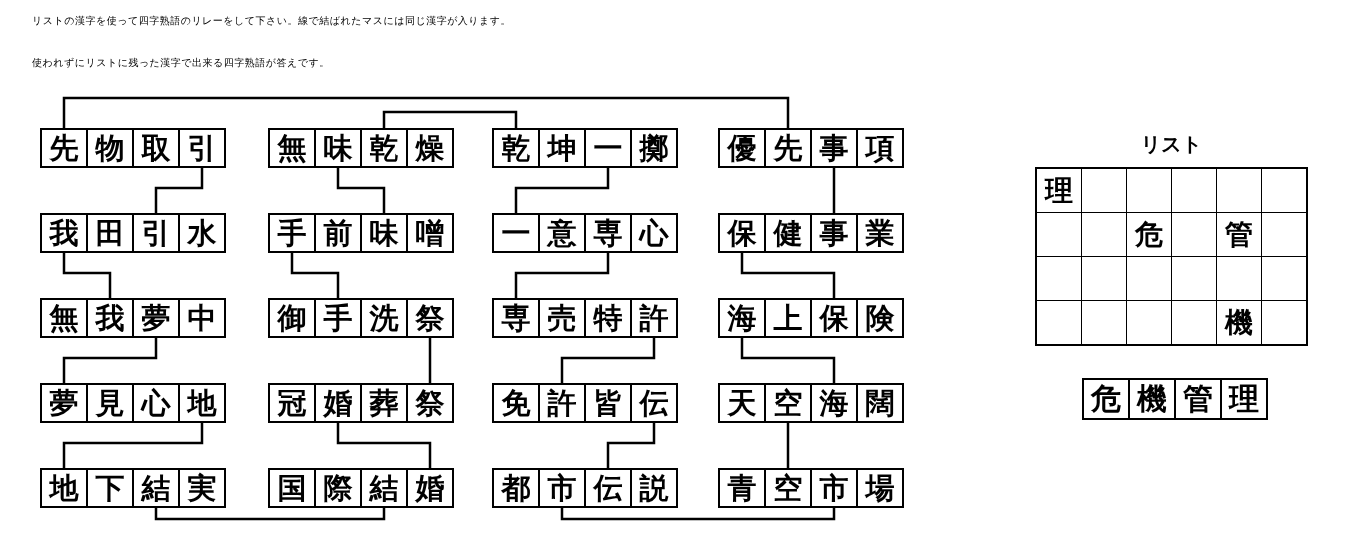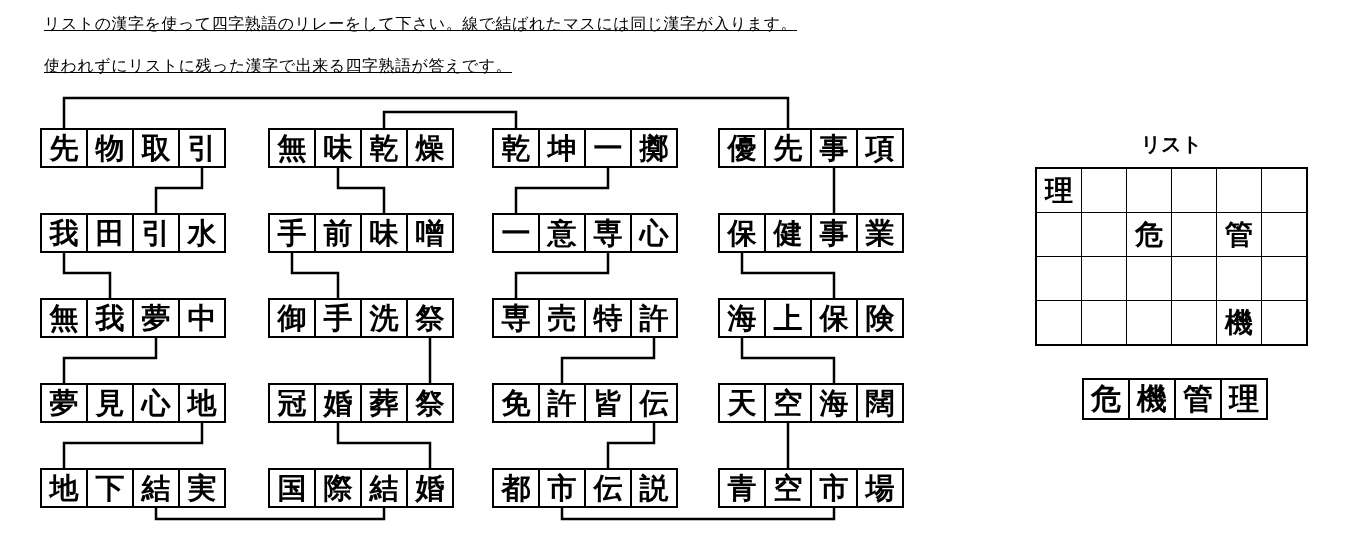--- a/index.html
+++ b/index.html
@@ -2,22 +2,22 @@
 <html><head>
 <meta charset="utf-8">
 <style>
   html,body { margin:0; padding:0; background:#fff; }
   .canvas {
     position:relative; width:1351px; height:547px; overflow:hidden;
     background:#fff; color:#000;
     font-family:"DejaVu Sans", sans-serif;
   }
   .instr {
-    position:absolute; left:44px; white-space:nowrap;
-    font-family:"DejaVu Serif", serif; font-size:16px; letter-spacing:0.5px;text-decoration:underline;
+    position:absolute; left:32px; white-space:nowrap;
+    font-family:"DejaVu Serif", serif; font-size:10px; letter-spacing:0.5px;
   }
   .instr.l1 { top:14px; }
   .instr.l2 { top:56px; }
 
   .word-box {
     position:absolute; display:grid;
     grid-template-columns:repeat(4,44px); grid-template-rows:36px;
     gap:2px; background:#000; border:2px solid #000; z-index:2;
   }
   .word-box .cell {

